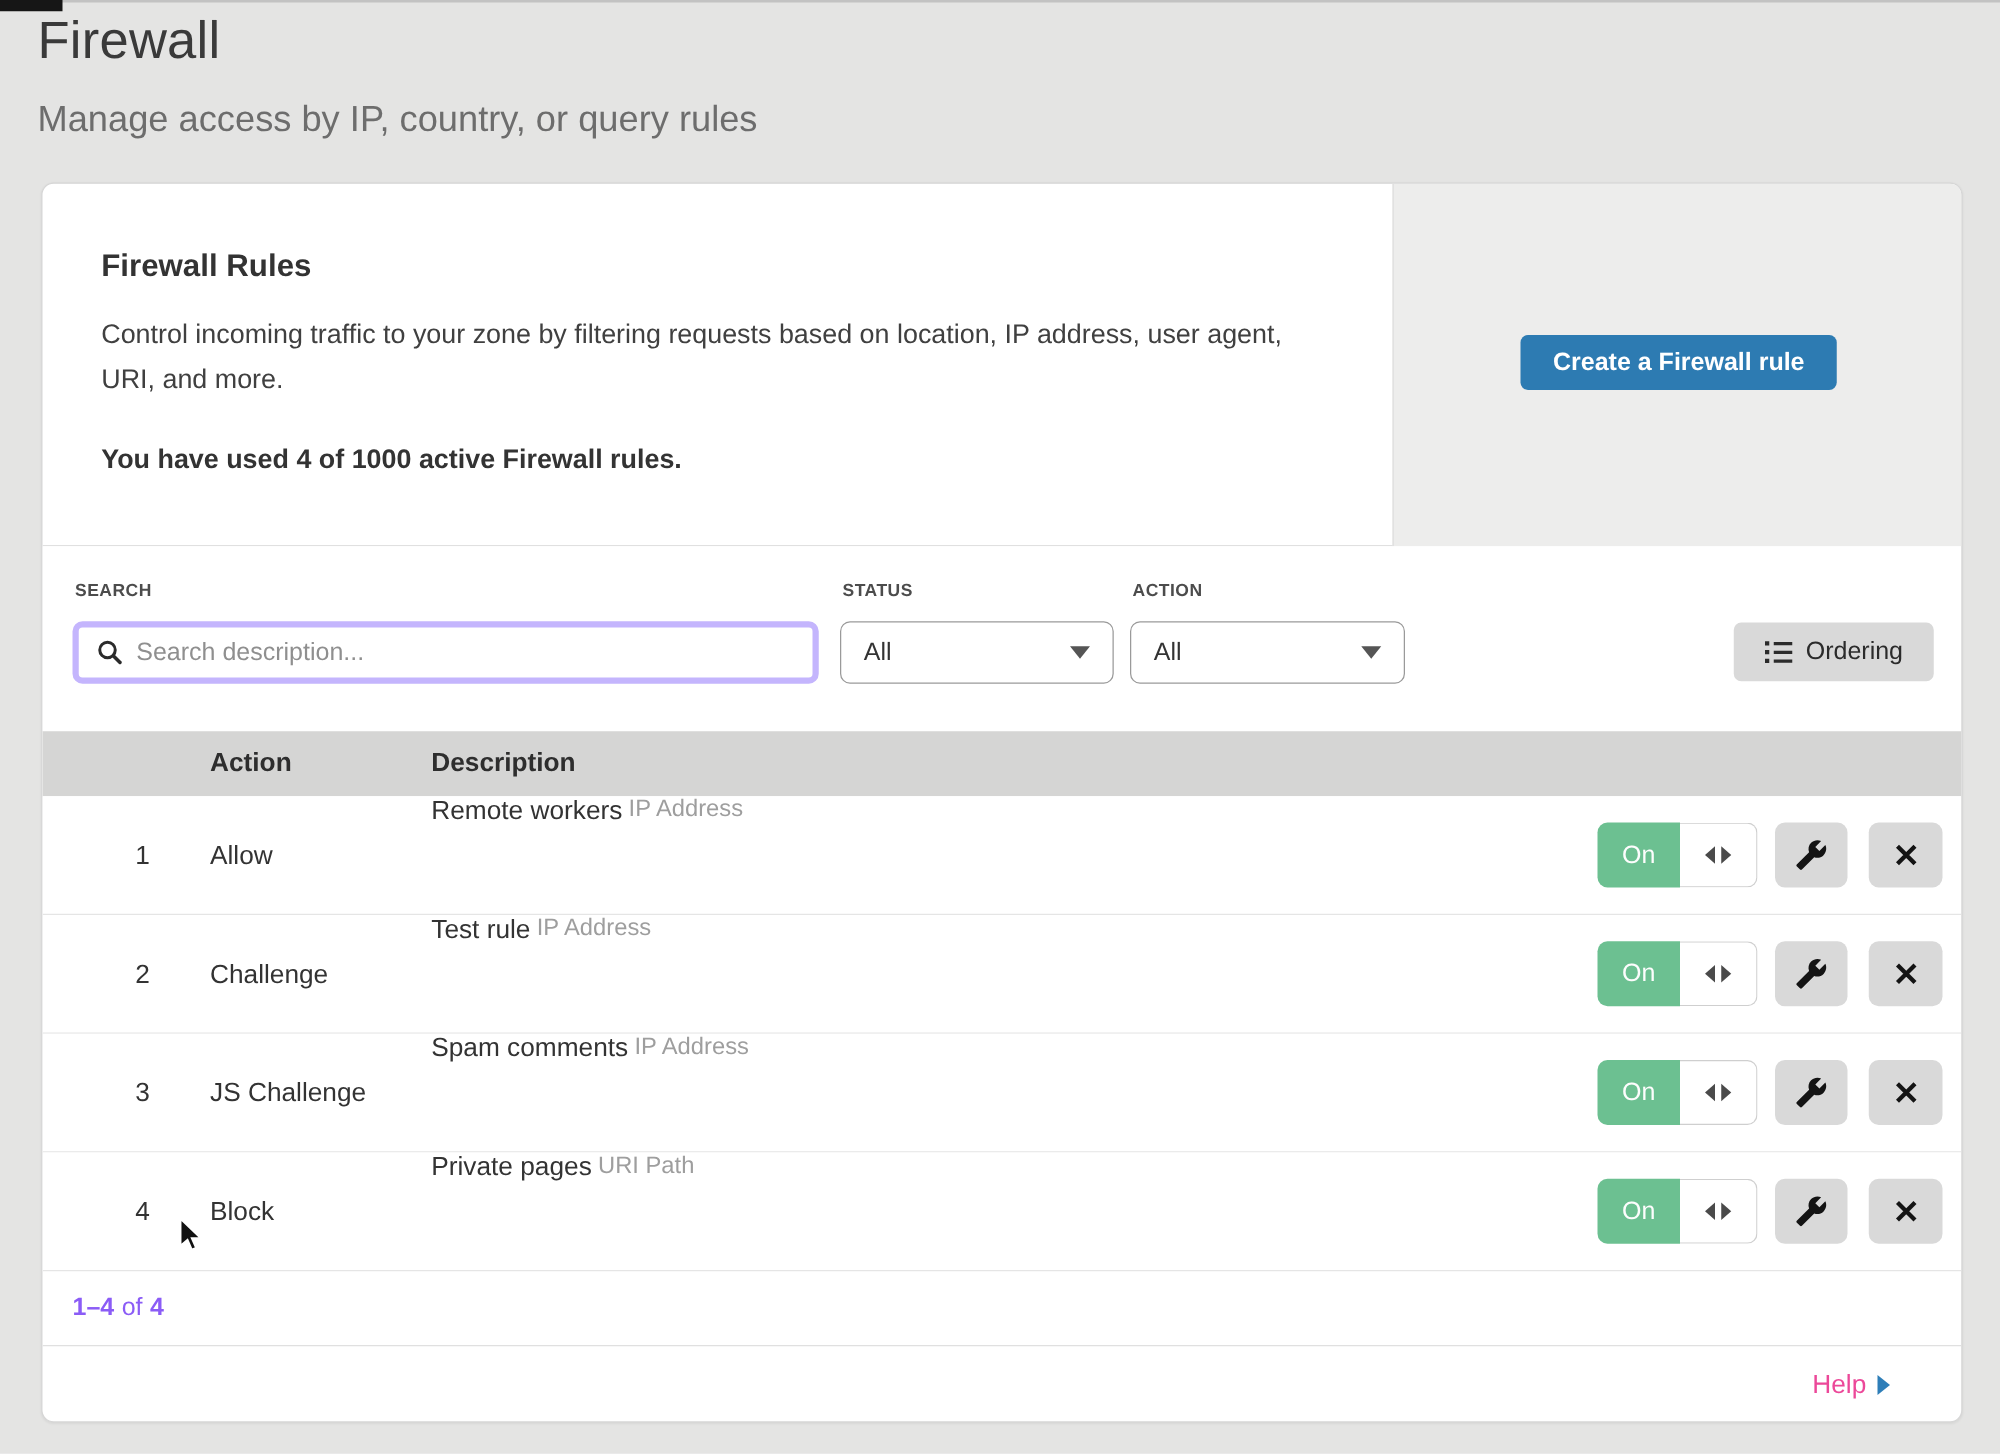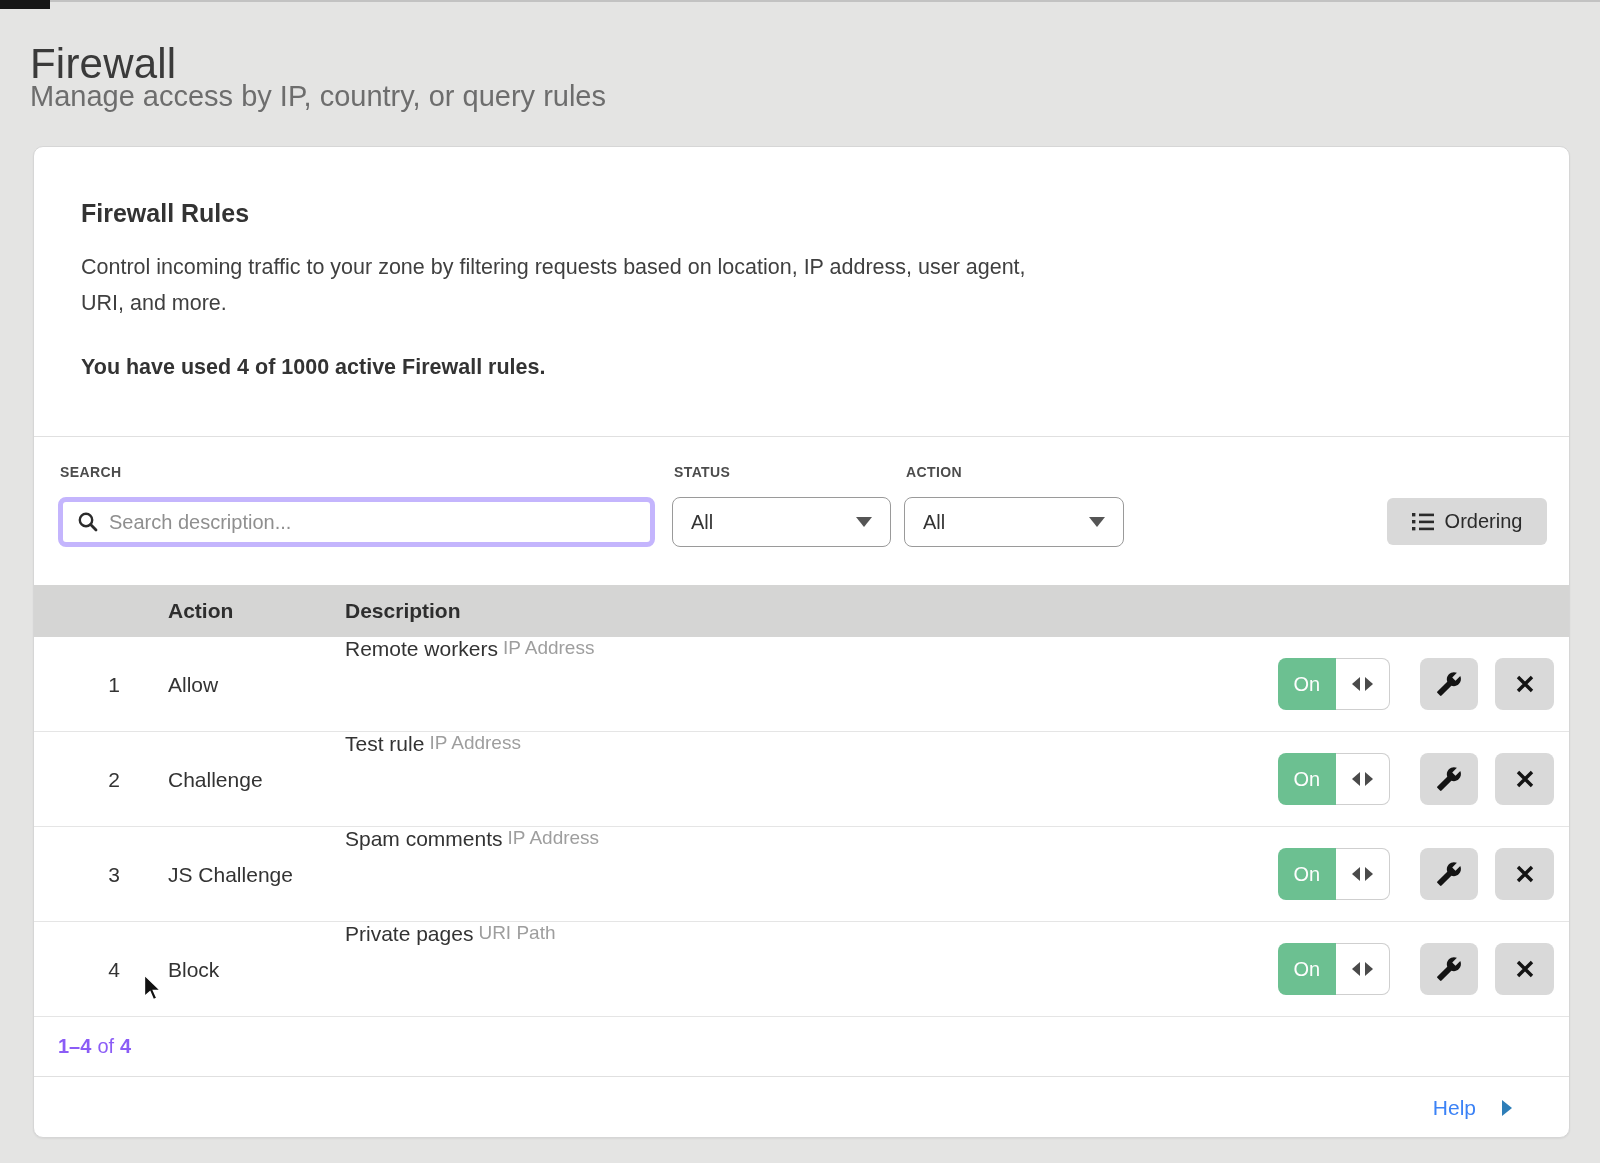--- a/index.html
+++ b/index.html
@@ -5,21 +5,21 @@
   * { margin:0; padding:0; box-sizing:border-box; }
   html,body { width:1600px; height:1163px; }
   body { font-family:"Liberation Sans", sans-serif; background:#e4e4e3; position:relative; overflow:hidden; }
 
   .page { position:absolute; inset:0; }
 
   
   .top-hairline { position:absolute; left:0; top:0; width:100%; height:2px; background:#c2c2c2; }
   .corner-chip { position:absolute; left:0; top:0; width:50px; height:9px; background:#161616; }
 
-  .page-title { position:absolute; left:30px; top:8px; font-size:42px; font-weight:500; color:#3a3a3a; letter-spacing:.2px;margin-top:32px; }
+  .page-title { position:absolute; left:30px; top:8px; font-size:42px; font-weight:500; color:#3a3a3a; letter-spacing:.2px; }
   .page-subtitle { position:absolute; left:30px; top:80px; font-size:29px; font-weight:400; color:#6d6d6d; }
 
   .card { position:absolute; left:33px; top:146px; width:1537px; height:992px;
           background:#ffffff; border:1px solid #d6d6d6; border-radius:10px; overflow:hidden;
           box-shadow:0 1px 2px rgba(0,0,0,.06); }
 
   
   .card-top { position:absolute; left:0; top:0; width:100%; height:290px; border-bottom:1px solid #e0e0e0; }
   .card-heading { position:absolute; left:47px; top:52px; font-size:25px; font-weight:700; color:#333; }
   .card-desc { position:absolute; left:47px; top:102px; width:965px; font-size:21.5px; line-height:36px; color:#404040; }
@@ -56,59 +56,62 @@
 
   .rows { position:absolute; left:0; top:490px; width:100%; }
   .row { position:relative; width:100%; height:95px; background:#fff; border-bottom:1px solid #e5e5e5; }
   .cell-num { position:absolute; left:60px; top:0; width:40px; height:95px; display:flex; align-items:center; justify-content:center;
               font-size:21px; color:#333; }
   .cell-action { position:absolute; left:134px; top:0; height:95px; display:flex; align-items:center; font-size:21px; color:#333; }
   .cell-desc { position:absolute; left:311px; top:0; height:95px; display:flex; flex-direction:row; justify-content:center; gap:5px; }
   .desc-title { font-size:21px; color:#333; }
   .desc-sub { font-size:19px; color:#9e9e9e; }
 
-  .toggle { position:absolute; left:1244px; top:21px; width:112px; height:52px; display:flex; border-radius:16px; cursor:pointer; }
+  .toggle { position:absolute; left:1244px; top:21px; width:128px; height:52px; display:flex; border-radius:16px; cursor:pointer; }
   .toggle-on { width:66px; height:52px; background:#6cc091; color:#fdfdfd; font-size:20px; font-weight:500;
                display:flex; align-items:center; justify-content:center; border-radius:8px 0 0 8px; }
   .toggle-handle { width:62px; height:52px; background:#fff; border:1px solid #cfcfcf; border-left:none;
                    border-radius:0 8px 8px 0; display:flex; align-items:center; justify-content:center; gap:5px; }
   .tri-l { width:0; height:0; border-top:7px solid transparent; border-bottom:7px solid transparent; border-right:8px solid #4a4a4a; }
   .tri-r { width:0; height:0; border-top:7px solid transparent; border-bottom:7px solid transparent; border-left:8px solid #4a4a4a; }
 
   .icon-btn { position:absolute; top:21px; width:58px; height:52px; background:#d9d9d9; border:none; border-radius:8px;
               display:flex; align-items:center; justify-content:center; cursor:pointer; }
   .btn-edit { left:1386px; } .btn-delete { left:1461px; width:59px; }
 
   .pager { position:absolute; left:0; top:870px; width:100%; height:60px; border-bottom:1px solid #e0e0e0;
            display:flex; align-items:center; padding-left:24px; font-size:20px; color:#8b5cf6; gap:6px; }
   .pager .b { font-weight:700; }
 
   .card-footer { position:absolute; left:0; top:930px; width:100%; height:62px; display:flex; align-items:center;
                  justify-content:flex-end; padding-right:57px; }
-  .help-link { display:flex; align-items:center; gap:26px; font-size:21px; font-weight:500; color:#3b82f6; cursor:pointer; text-decoration:none; }
+  .help-link { display:flex; align-items:center; gap:9px; font-size:21px; font-weight:500; color:#ec4899; cursor:pointer; text-decoration:none; }
   .tri-help { width:0; height:0; border-top:8px solid transparent; border-bottom:8px solid transparent; border-left:10px solid #2e7eb8; }
 
   .cursor { position:absolute; left:140px; top:974px; width:26px; height:30px; z-index:50; pointer-events:none; }
 </style>
 </head>
 <body>
 
 <div class="page">
   <div class="top-hairline"></div>
   <div class="corner-chip"></div>
 
   <h1 class="page-title">Firewall</h1>
   <div class="page-subtitle">Manage access by IP, country, or query rules</div>
 
   <div class="card">
 
     <div class="card-top">
       <h2 class="card-heading">Firewall Rules</h2>
       <p class="card-desc">Control incoming traffic to your zone by filtering requests based on location, IP address, user agent, URI, and more.</p>
       <p class="card-usage">You have used 4 of 1000 active Firewall rules.</p>
+      <div class="side-panel">
+        <button class="create-btn">Create a Firewall rule</button>
+      </div>
     </div>
 
     <div class="filter-bar">
       <div class="filter-label lbl-search">SEARCH</div>
       <div class="search-box">
         <svg width="22" height="22" viewBox="0 0 22 22">
           <circle cx="9" cy="9" r="6.2" fill="none" stroke="#2b2b2b" stroke-width="2.4"></circle>
           <line x1="13.6" y1="13.6" x2="19" y2="19" stroke="#2b2b2b" stroke-width="2.8" stroke-linecap="round"></line>
         </svg>
         <input type="text" placeholder="Search description..." style="">

